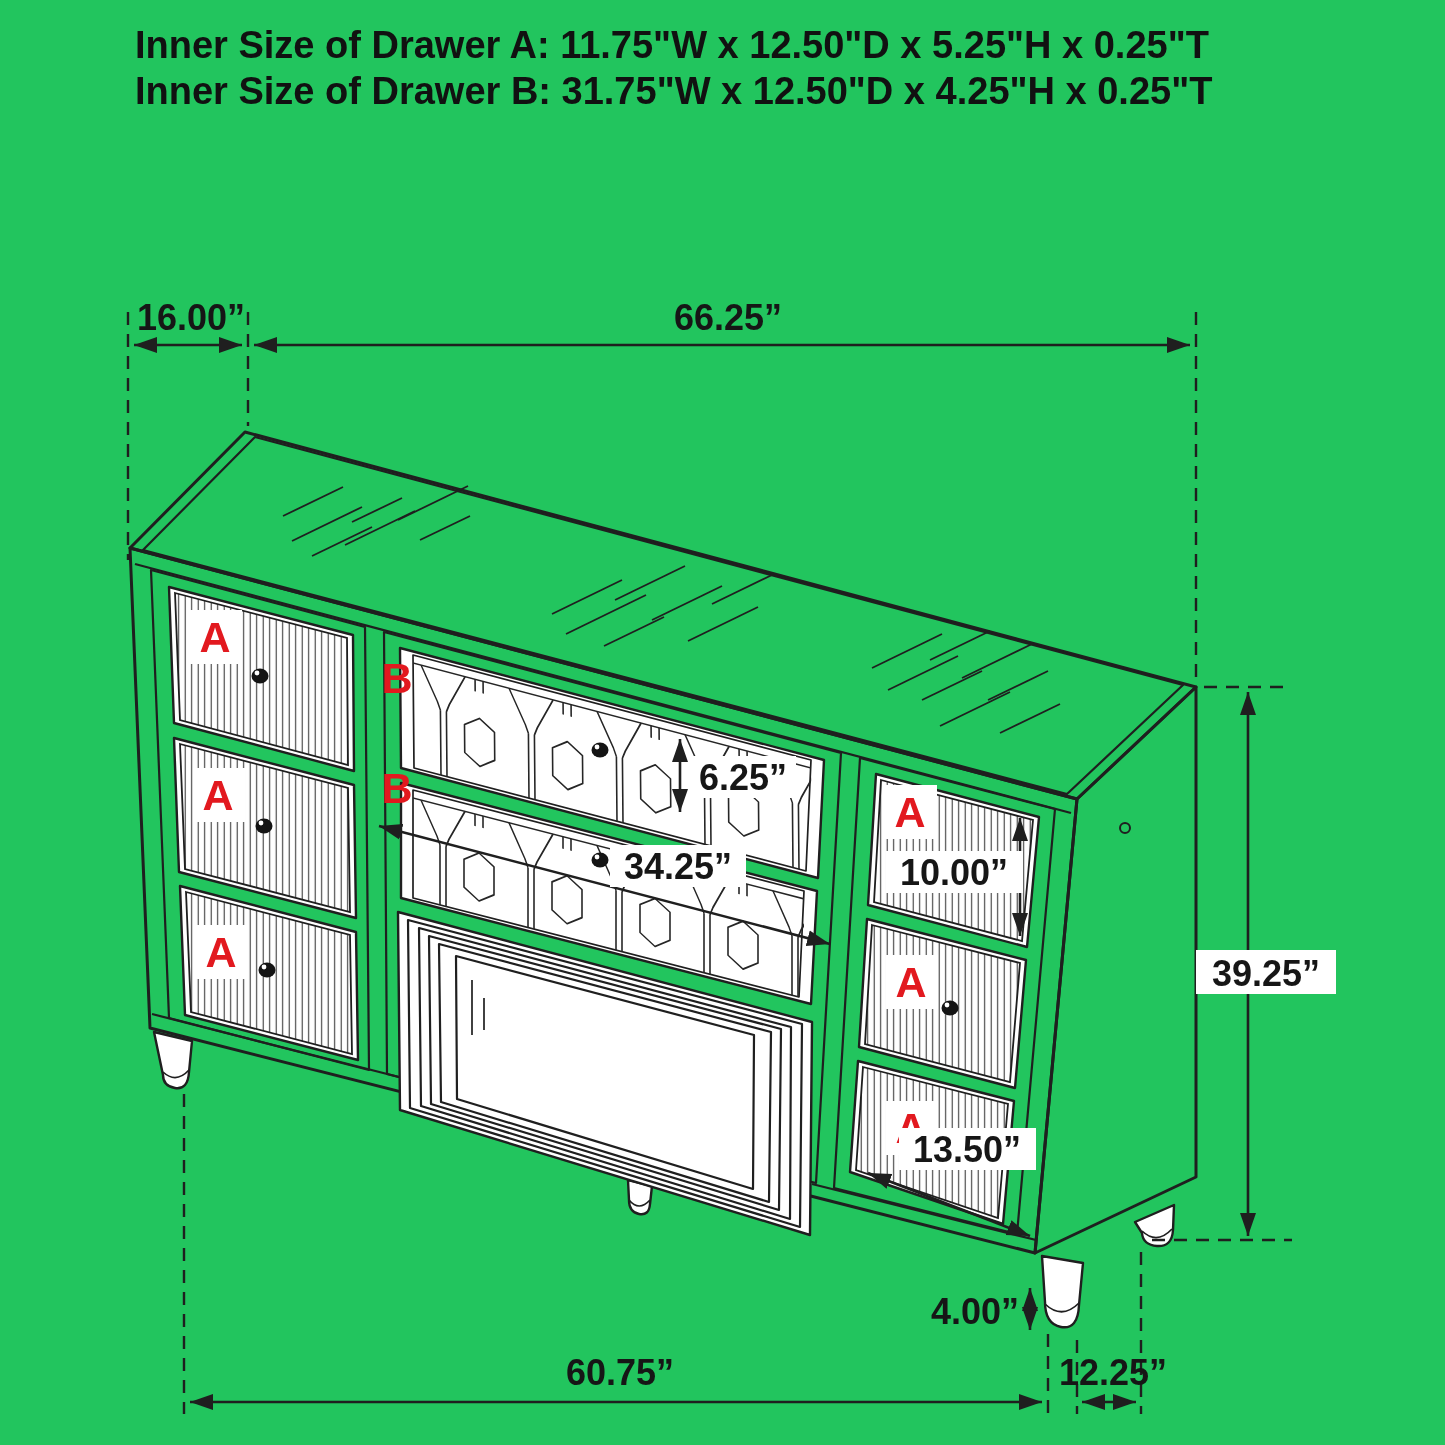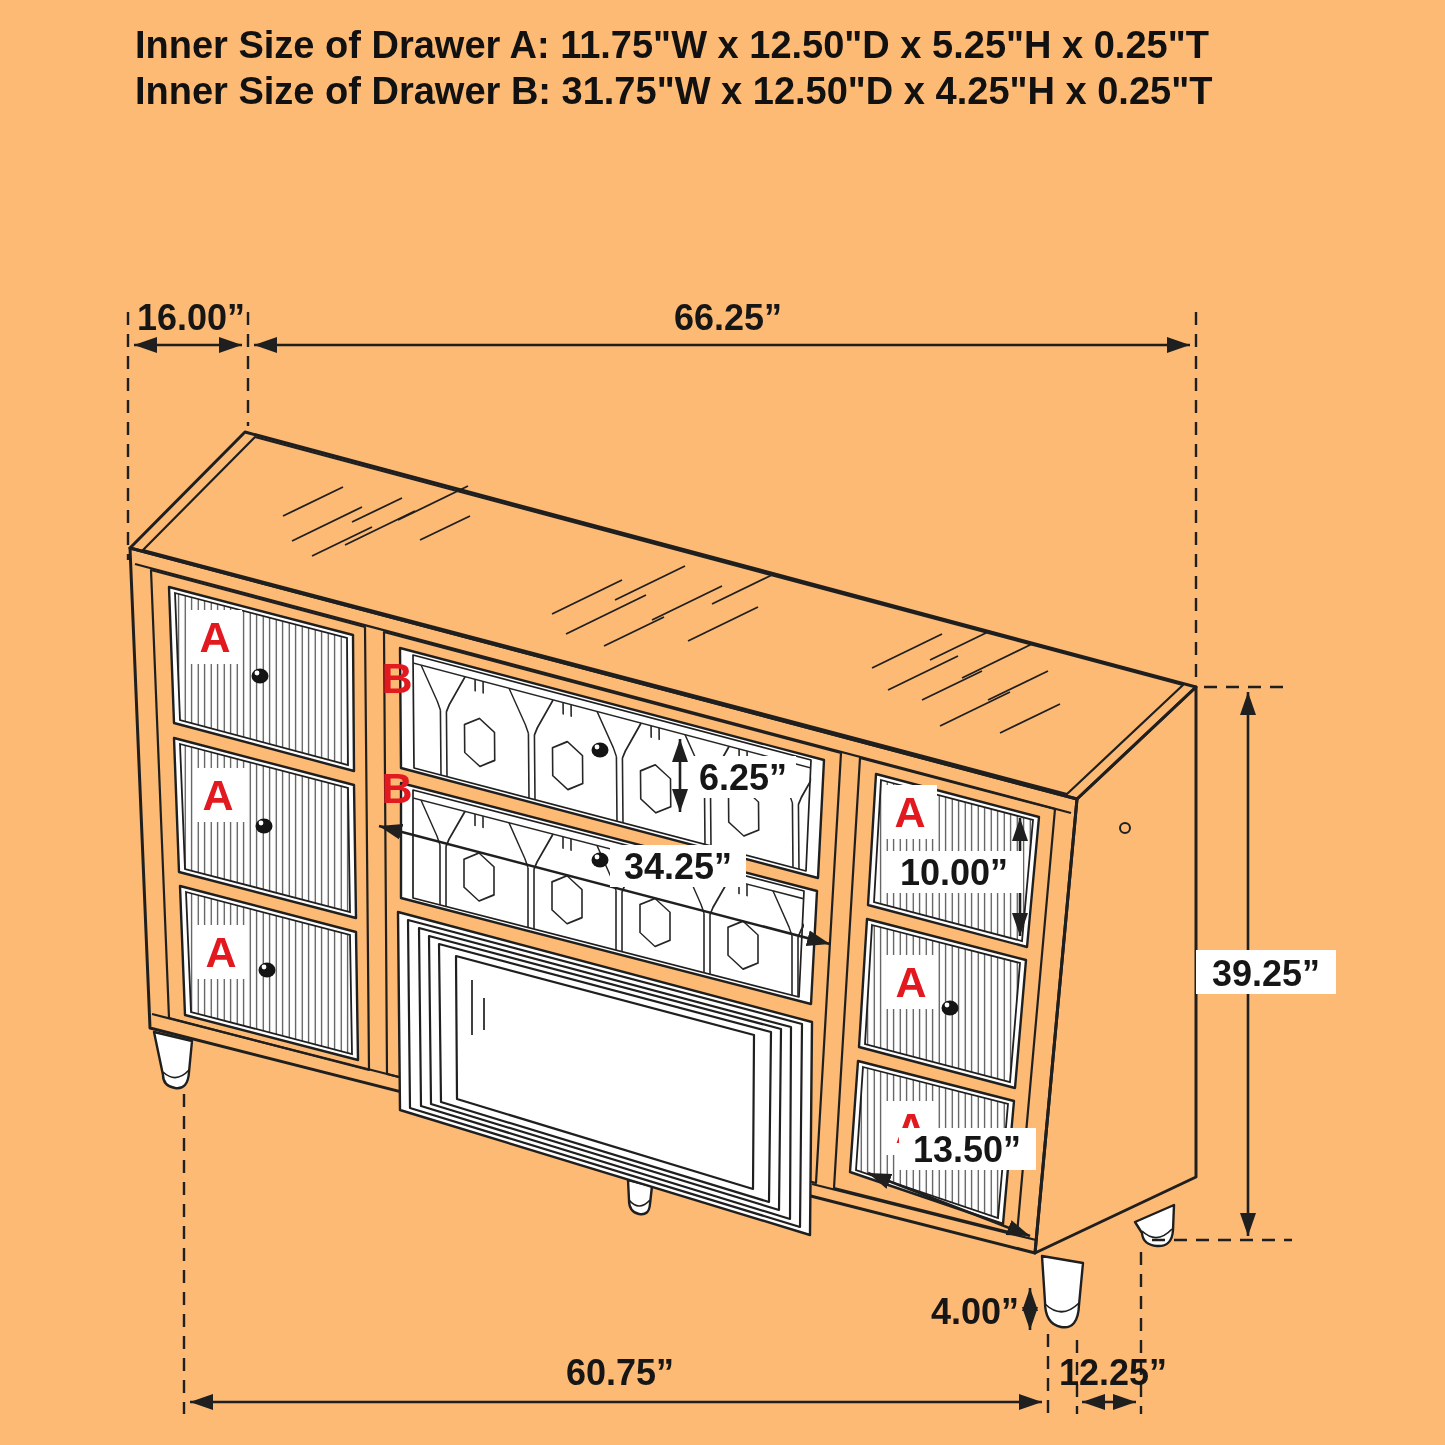--- a/index.html
+++ b/index.html
@@ -1,16 +1,16 @@
 <!DOCTYPE html>
 <html><head>
 <meta charset="utf-8">
 <style>
   html,body{margin:0;padding:0;background:#fff;}
-  .stage{position:relative;width:1445px;height:1445px;background:#fdba74;overflow:hidden;
+  .stage{position:relative;width:1445px;height:1445px;background:#22c55e;overflow:hidden;
          font-family:"Liberation Sans",sans-serif;}
   svg{position:absolute;left:0;top:0;}
   .hdr{font:700 38px "Liberation Sans",sans-serif;fill:#111;}
   .dim{font:700 36px "Liberation Sans",sans-serif;fill:#161616;}
   .letter{font:700 43px "Liberation Sans",sans-serif;}
   .ol{fill:none;stroke:#1f1f1f;stroke-width:3;stroke-linejoin:round;}
   .ol2{fill:none;stroke:#1f1f1f;stroke-width:2.2;stroke-linejoin:round;}
   .fin{fill:none;stroke:#1f1f1f;stroke-width:1.7;stroke-linejoin:round;}
   .wfill{fill:#ffffff;stroke:#1f1f1f;stroke-width:2.4;stroke-linejoin:round;}
   .dimline{fill:none;stroke:#1f1f1f;stroke-width:2.6;}

